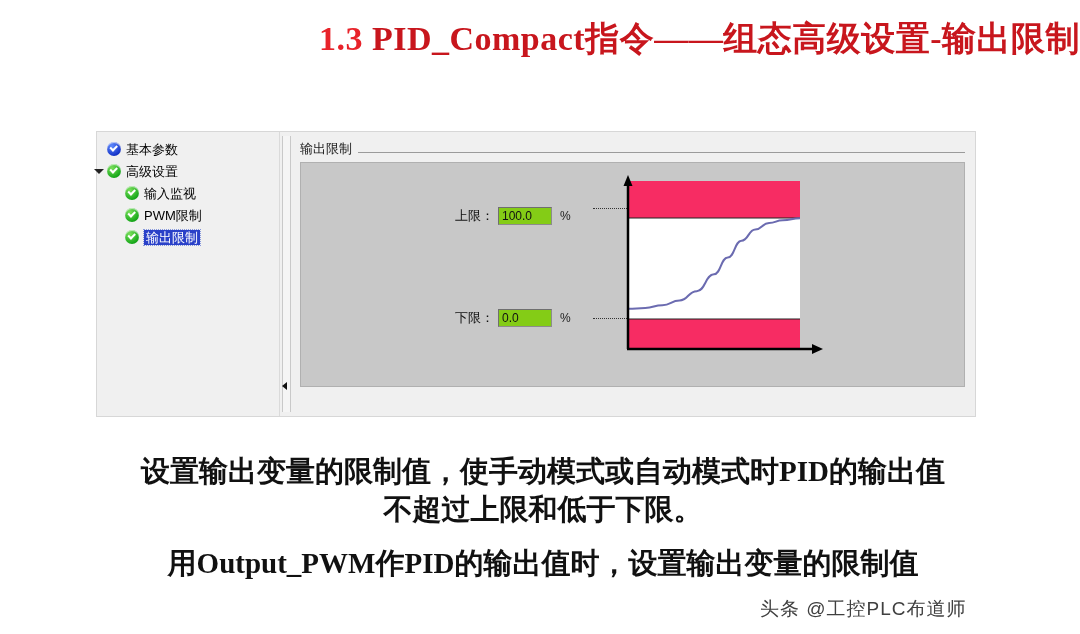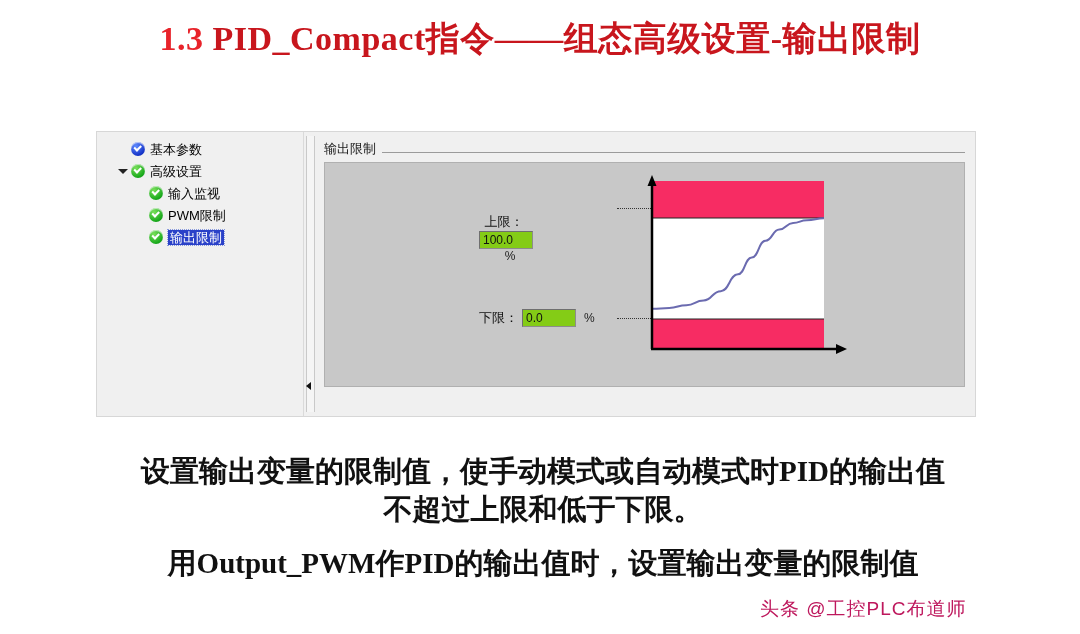--- a/index.html
+++ b/index.html
@@ -14,42 +14,41 @@
     overflow: hidden;
     position: relative;
   }
 
   
   .slide-title {
     position: absolute;
     left: 0;
     top: 16px;
     width: 1080px;
-    text-align: center;
+    text-align: right;
     font-family: "Liberation Serif", "DejaVu Serif", serif;
     font-weight: bold;
     font-size: 34px;
     letter-spacing: 0.5px;
     color: #C8161D;
     white-space: nowrap;
   }
   .slide-title .num { color: #E8232A; }
 
   
   .dialog {
     position: absolute;
     left: 96px;
     top: 131px;
     width: 880px;
     height: 286px;
     background: #F0F0F0;
     border: 1px solid #D7D7D7;
     box-sizing: border-box;
     display: flex;
-    padding-left: 24px;
   }
 
   
   .nav-tree {
     width: 182px;
     background: #F0F0F0;
     padding: 6px 0 0 6px;
     box-sizing: border-box;
     position: relative;
   }
@@ -168,21 +167,21 @@
   }
 
   
   .limit-row {
     position: absolute;
     display: flex;
     align-items: center;
     left: 154px;
     white-space: nowrap;
   }
-  .limit-row.upper { top: 50px; flex-direction: column; }
+  .limit-row.upper { top: 44px; }
   .limit-row.lower { top: 146px; }
   .limit-label {
     font-size: 13px;
     color: #111;
     margin-right: 4px;
   }
   .limit-input {
     width: 54px;
     height: 18px;
     background: #84cc16;
@@ -233,21 +232,21 @@
   }
   .body-text p { margin: 0; text-align: center; }
   .para-2 { margin-top: 16px !important; }
 
   .watermark {
     position: absolute;
     left: 760px;
     top: 596px;
     font-family: "Liberation Sans", sans-serif;
     font-size: 19px;
-    color: #be185d;
+    color: #404040;
     white-space: nowrap;
     letter-spacing: 1px;
   }
 </style>
 </head>
 <body>
 
 <div class="slide-title">
   <span class="num">1.3</span><span> PID_Compact指令——组态高级设置-输出限制</span>
 </div>

